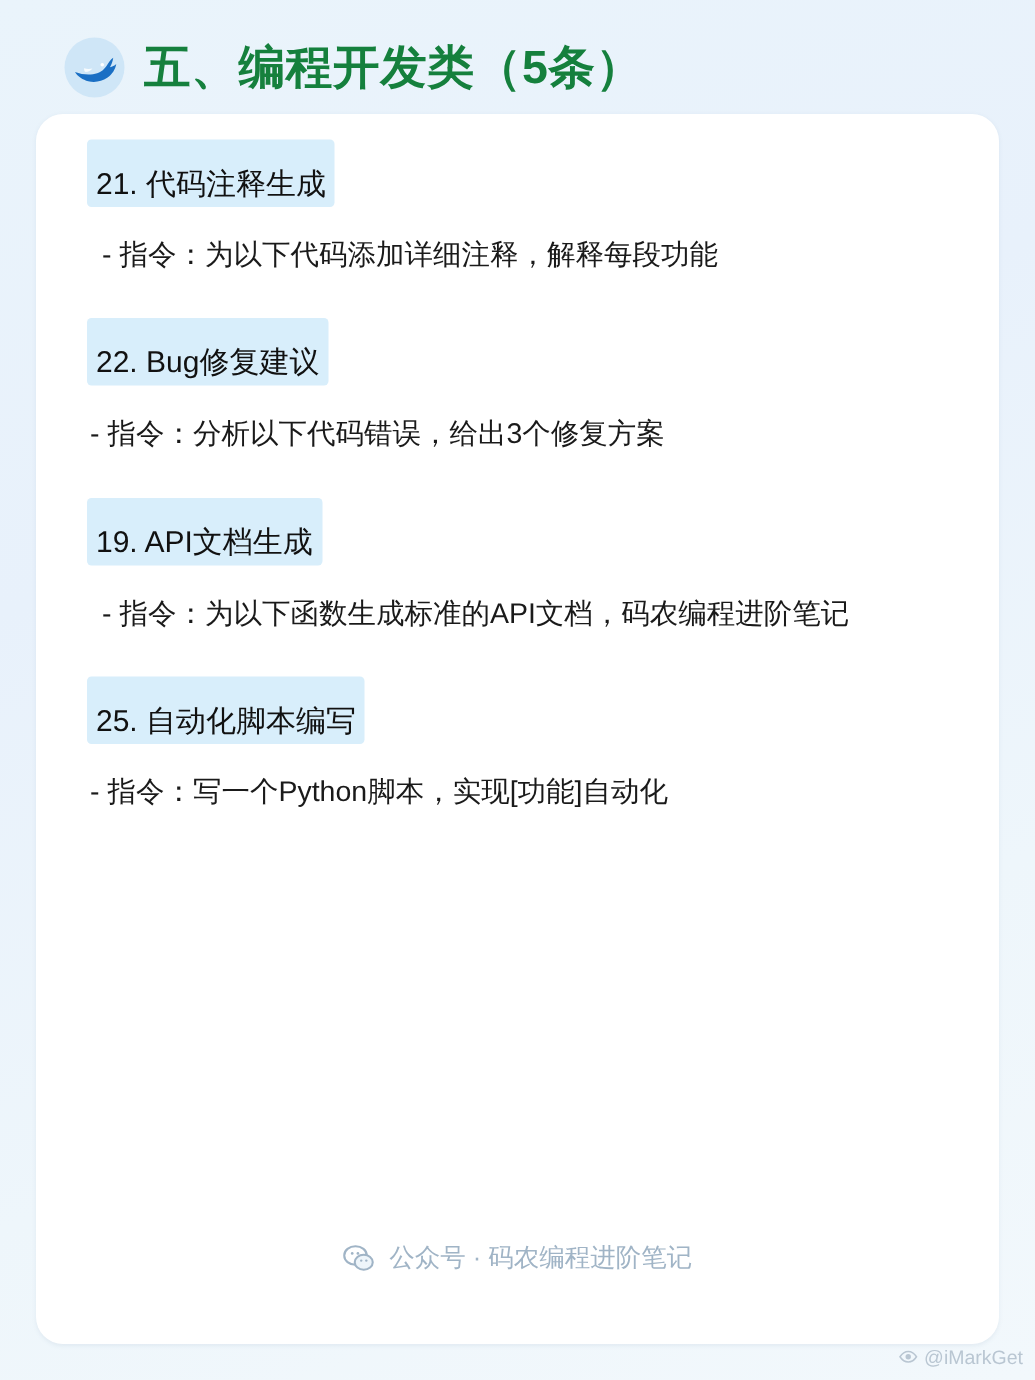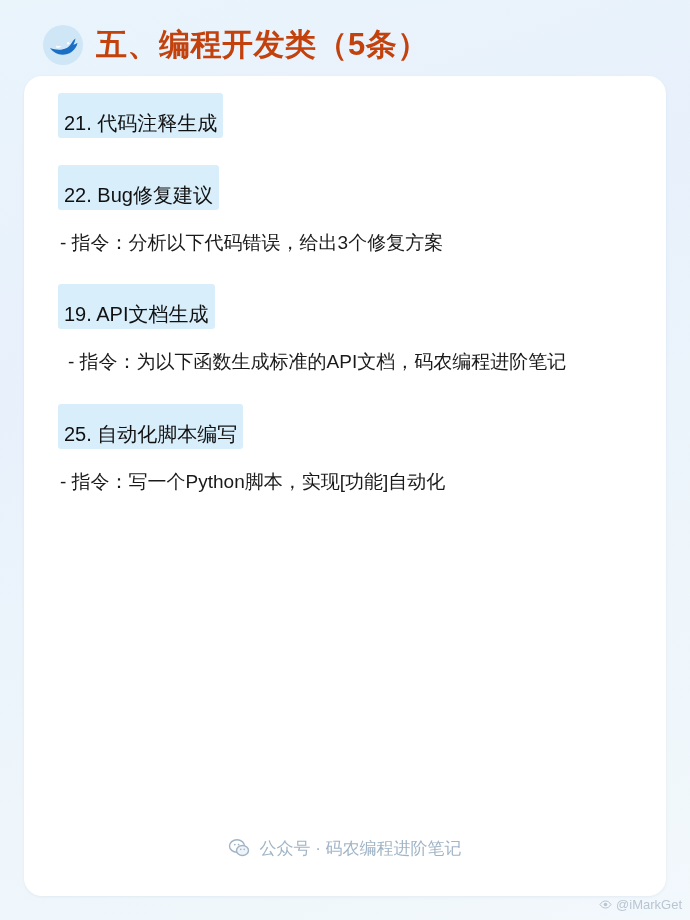--- a/index.html
+++ b/index.html
@@ -30,21 +30,21 @@
   .whale-icon {
     width: 42px;
     height: 42px;
     flex: 0 0 42px;
     position: relative;
   }
   .whale-icon svg { display: block; }
   .header-title {
     font-size: 31px;
     font-weight: bold;
-    color: #c2410c;
+    color: #15803d;
     letter-spacing: 0.5px;
     line-height: 1.1;
     white-space: nowrap;
   }
   
   .card {
     position: relative;
     background: #ffffff;
     border-radius: 18px;
     height: 820px;
@@ -79,22 +79,23 @@
     padding-left: 2px;
   }
   .entry-body.indent {
     padding-left: 10px;
   }
   
   .footer {
     position: absolute;
     left: 0;
     right: 0;
-    bottom: 36px;
+    bottom: 46px;
     display: flex;
+    align-items: center;
     justify-content: center;
     gap: 9px;
     color: #a0b4c6;
     font-size: 17px;
   }
   .footer-logo {
     width: 22px;
     height: 22px;
     flex: 0 0 22px;
   }
@@ -130,20 +131,21 @@
     </span>
     <div class="header-title">五、编程开发类（5条）</div>
   </div>
 
   <div class="card">
 
     <div class="entry">
       <div class="entry-title-wrap">
         <span class="entry-title">21. 代码注释生成</span>
       </div>
+      <div class="entry-body indent">- 指令：为以下代码添加详细注释，解释每段功能</div>
     </div>
 
     <div class="entry">
       <div class="entry-title-wrap">
         <span class="entry-title">22. Bug修复建议</span>
       </div>
       <div class="entry-body">- 指令：分析以下代码错误，给出3个修复方案</div>
     </div>
 
     <div class="entry">

